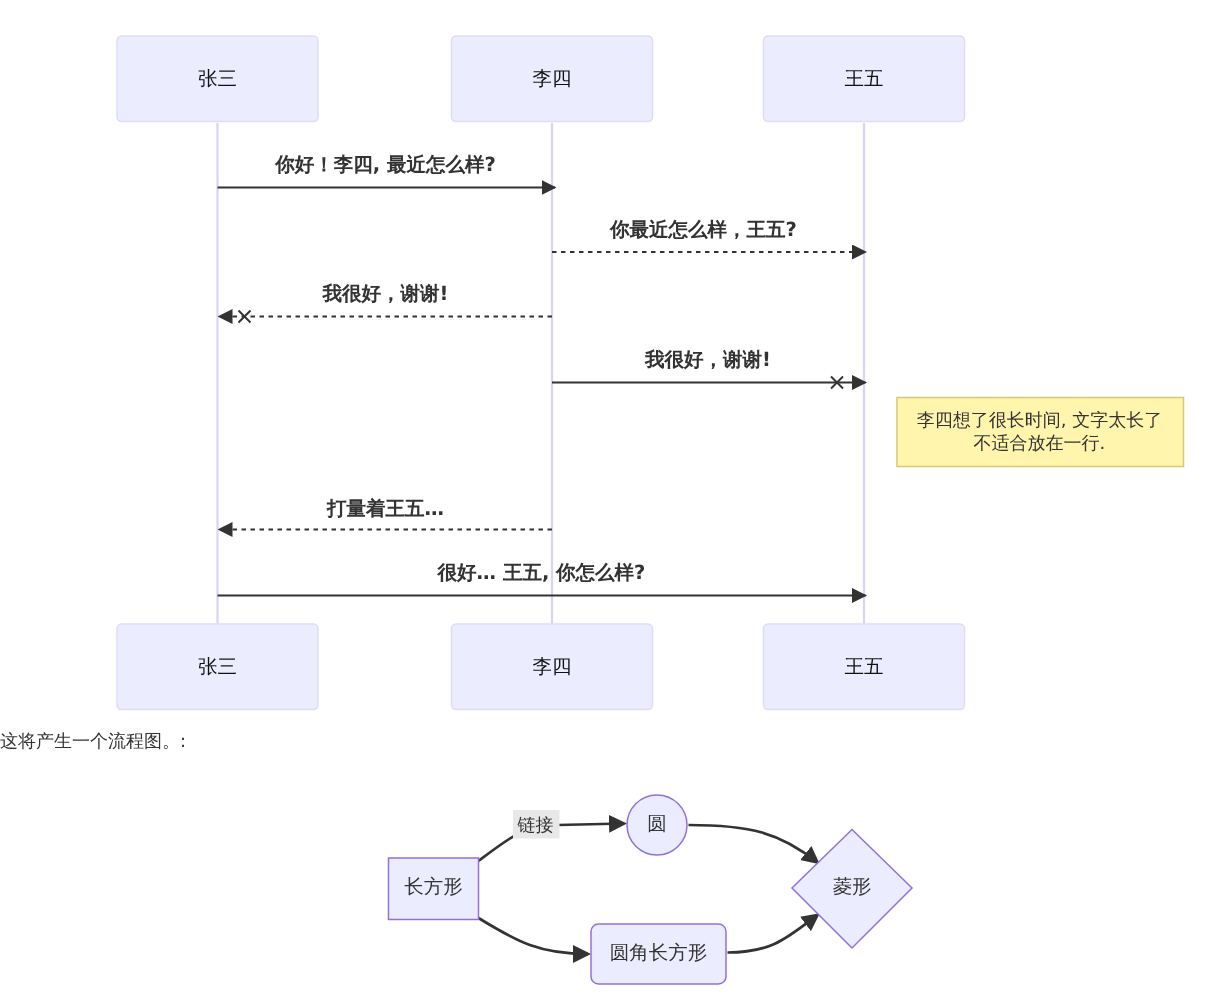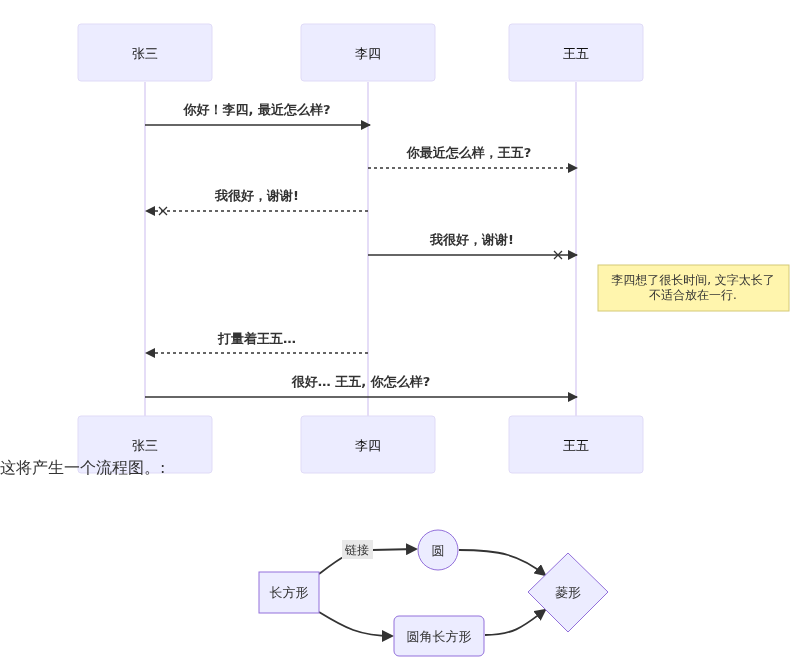--- a/index.html
+++ b/index.html
@@ -7,21 +7,21 @@
          font-family: "DejaVu Sans", "Liberation Sans", sans-serif; }
   svg { position: absolute; left: 0; top: 0; }
   .actor-box { fill: #ECECFF; stroke: #E0DBF7; stroke-width: 1; }
   .actor-text { font-size: 13px; fill: #111; text-anchor: middle; dominant-baseline: central; }
   .lifeline { stroke: #DCD2F5; stroke-width: 1.5; }
   .msg-text { font-size: 13px; font-weight: bold; fill: #333; text-anchor: middle; }
   .msg-solid { stroke: #333; stroke-width: 1.3; fill: none; }
   .msg-dotted { stroke: #333; stroke-width: 1.3; fill: none; stroke-dasharray: 3 3; }
   .note-box { fill: #FFF5AD; stroke: #D4C977; stroke-width: 1; }
   .note-text { font-size: 12px; fill: #333; text-anchor: middle; }
-  .caption { position: absolute; left: 0; top: 458px; font-size: 16px; color: #333; }
+  .caption { position: absolute; left: 0; top: 486px; font-size: 12px; color: #333; }
   .node { fill: #ECECFF; stroke: #9370DB; stroke-width: 1; }
   .node-text { font-size: 13px; fill: #333; text-anchor: middle; dominant-baseline: central; }
   .edge { stroke: #333; stroke-width: 1.8; fill: none; }
   .edge-label-bg { fill: #E8E8E8; }
   .edge-label { font-size: 12px; fill: #333; text-anchor: middle; dominant-baseline: central; }
 </style>
 </head>
 <body>
 
 <svg width="805" height="668" viewBox="0 0 805 668">

